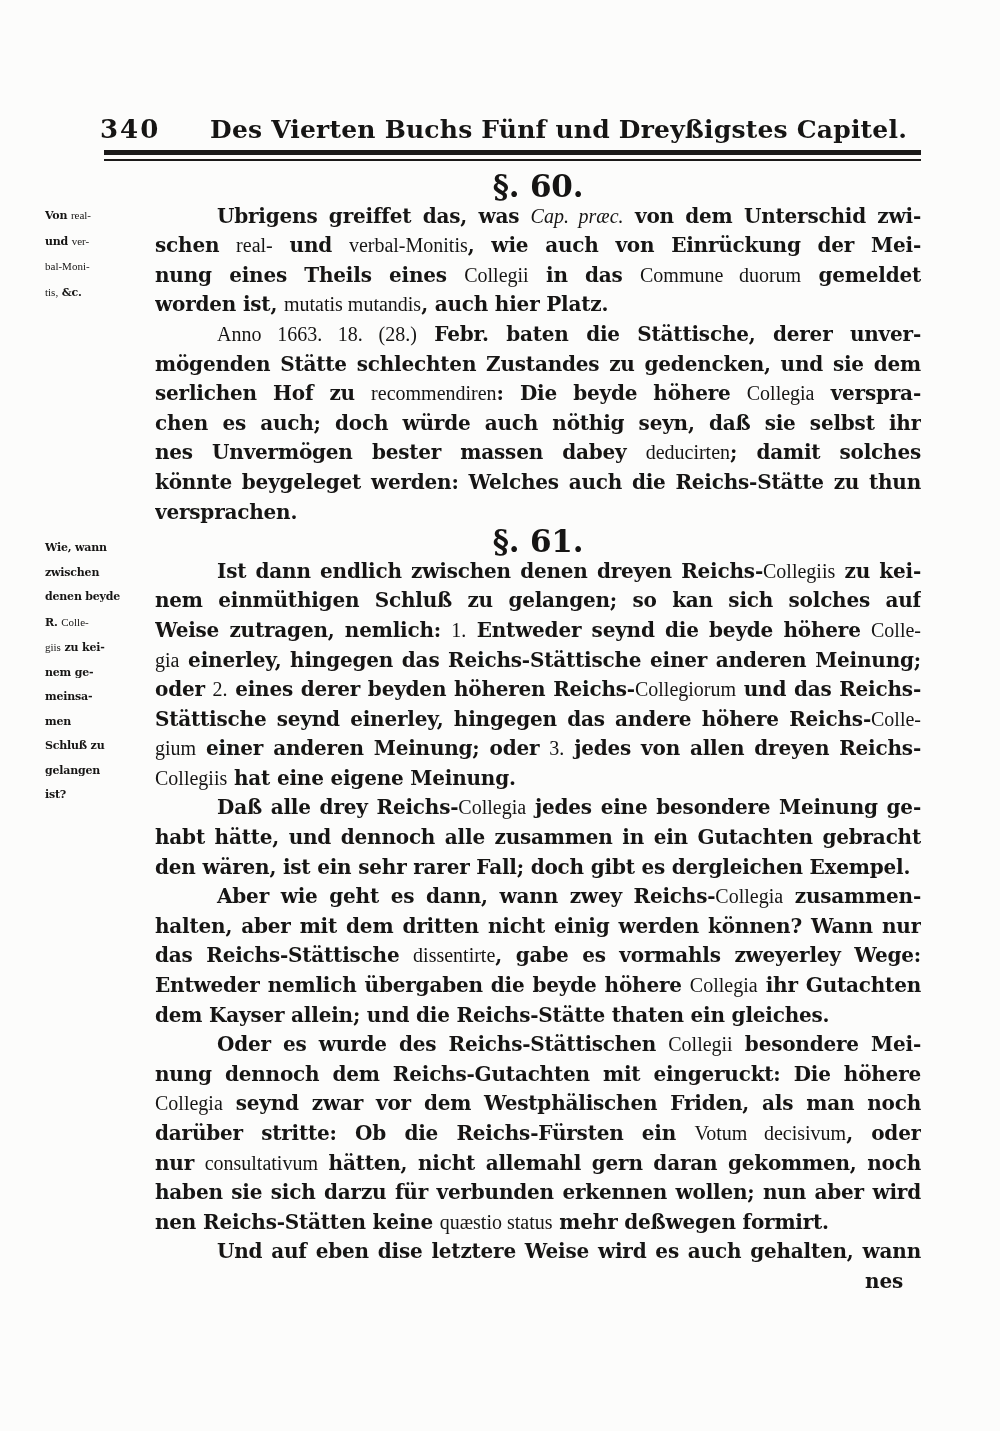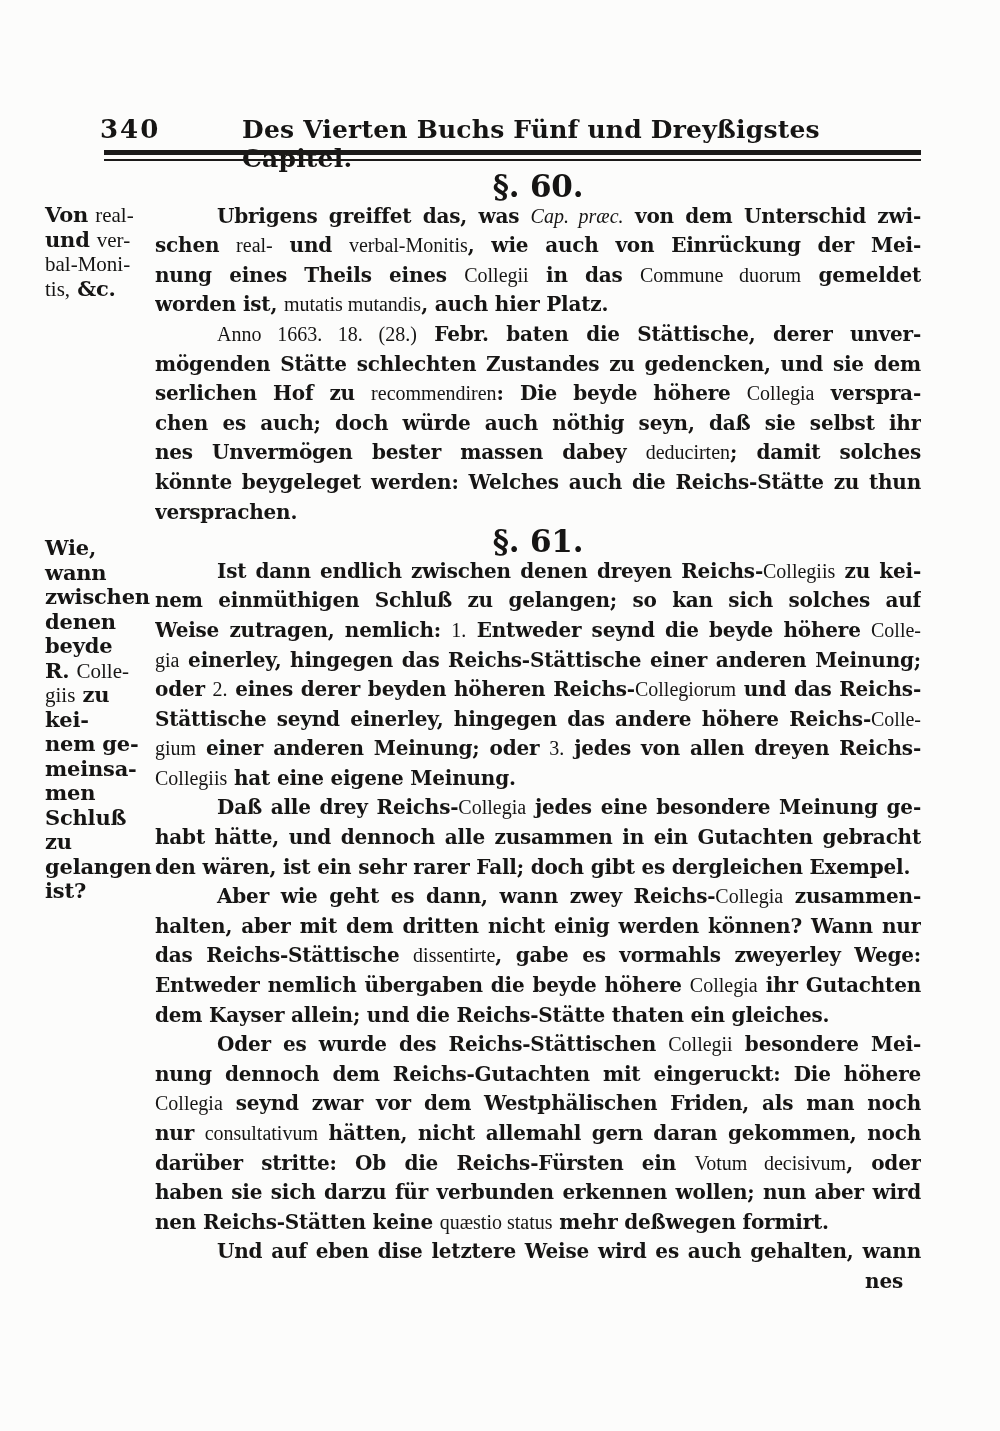--- a/index.html
+++ b/index.html
@@ -12,35 +12,34 @@
     color: #161514;
     font-family: "DejaVu Serif", serif;
     overflow: hidden;
   }
   
   #page-header {
     position: absolute;
     top: 114px; left: 100px; width: 822px;
     display: flex; align-items: baseline;
     font-weight: 700;
-    gap: 32px;
   }
   #page-number { font-size: 26px; width: 110px; letter-spacing: 2px; }
   #chapter-title { flex: 1; text-align: left; font-size: 25px; letter-spacing: 0.2px; }
   #header-rule {
     position: absolute;
     top: 150px; left: 104px; width: 817px; height: 4px;
     border-top: 5px solid #1b1a19;
     border-bottom: 2px solid #1b1a19;
   }
   
   .margin-note {
     position: absolute;
     left: 45px; width: 112px;
-    font-size: 21px; font-weight: 700;
+    font-size: 11px; font-weight: 700;
     line-height: 24.5px;
     letter-spacing: -0.2px;
   }
   #note-60 { top: 203px; }
   #note-61 { top: 536px; }
   
   #content {
     position: absolute;
     top: 172px; left: 155px; width: 766px;
     font-size: 20px; font-weight: 700;
@@ -141,22 +140,22 @@
         <div class="line first">Aber wie geht es dann, wann zwey Reichs-<span class="antiqua">Collegia</span> zusammen-</div>
         <div class="line">halten, aber mit dem dritten nicht einig werden können? Wann nur</div>
         <div class="line">das Reichs-Stättische <span class="antiqua">dissentirte</span>, gabe es vormahls zweyerley Wege:</div>
         <div class="line">Entweder nemlich übergaben die beyde höhere <span class="antiqua">Collegia</span> ihr Gutachten</div>
         <div class="line short">dem Kayser allein; und die Reichs-Stätte thaten ein gleiches.</div>
       </div>
       <div class="paragraph">
         <div class="line first">Oder es wurde des Reichs-Stättischen <span class="antiqua">Collegii</span> besondere Mei-</div>
         <div class="line">nung dennoch dem Reichs-Gutachten mit eingeruckt: Die höhere Reichs-</div>
         <div class="line"><span class="antiqua">Collegia</span> seynd zwar vor dem Westphälischen Friden, als man noch</div>
+        <div class="line">darüber stritte: Ob die Reichs-Fürsten ein <span class="antiqua">Votum decisivum</span>, oder</div>
         <div class="line">nur <span class="antiqua">consultativum</span> hätten, nicht allemahl gern daran gekommen, noch</div>
-        <div class="line">darüber stritte: Ob die Reichs-Fürsten ein <span class="antiqua">Votum decisivum</span>, oder</div>
         <div class="line">haben sie sich darzu für verbunden erkennen wollen; nun aber wird de-</div>
         <div class="line short">nen Reichs-Stätten keine <span class="antiqua">quæstio status</span> mehr deßwegen formirt.</div>
       </div>
       <div class="paragraph">
         <div class="line first">Und auf eben dise letztere Weise wird es auch gehalten, wann ei-</div>
       </div>
       <div class="line catchword short" style="text-align: center;">nes</div>
     </div>
 
 </div>

